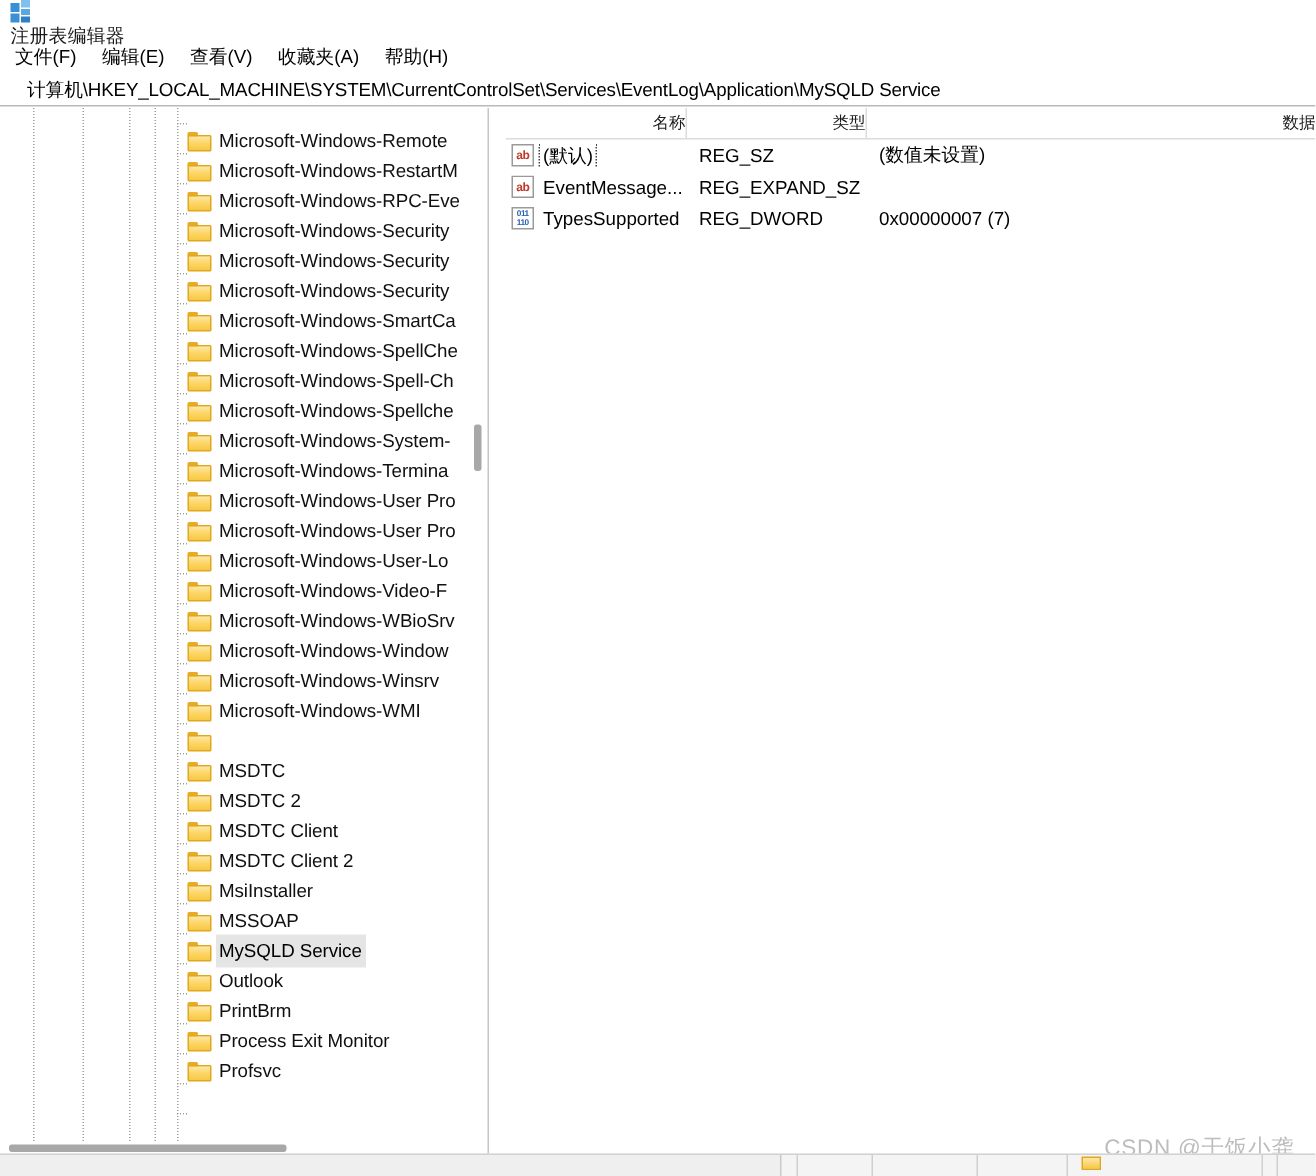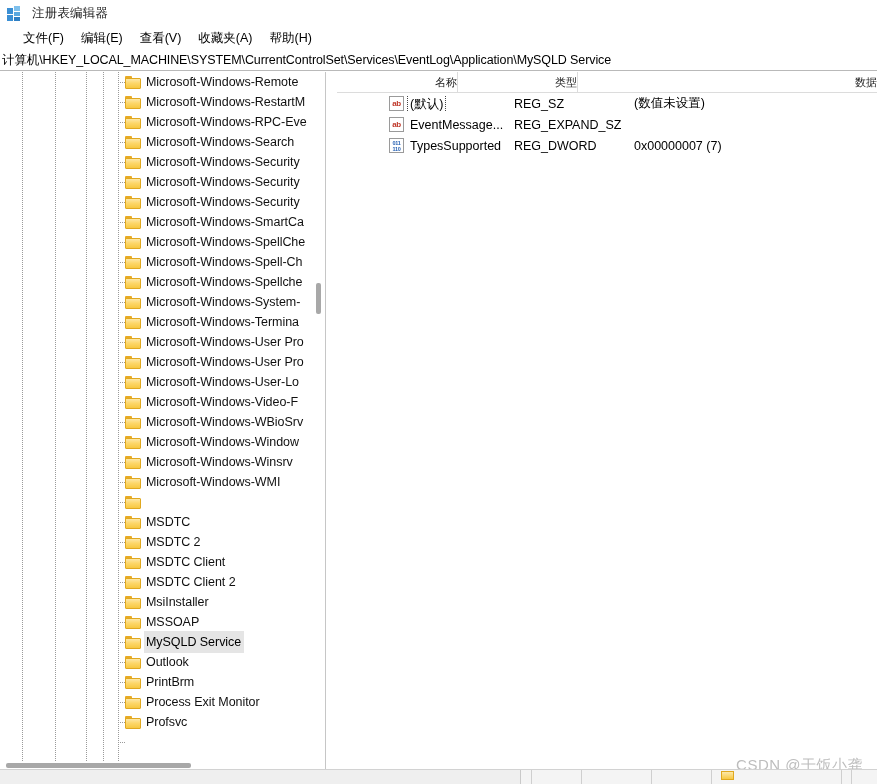--- a/index.html
+++ b/index.html
@@ -16,23 +16,24 @@
     color: #000000;
     position: relative;
     -webkit-font-smoothing: antialiased;
   }
 
   
   .titlebar {
     height: 27px;
     background: #ffffff;
     display: flex;
-    align-items: center;
+    align-items: flex-start;
     padding-left: 7px;
     box-sizing: border-box;
+    flex-direction: column;
   }
   .app-icon {
     width: 16px;
     height: 16px;
     position: relative;
     flex: 0 0 auto;
     margin-right: 9px;
   }
   .app-icon .sq {
     position: absolute;
@@ -43,39 +44,39 @@
     color: #1a1a1a;
     letter-spacing: 0.2px;
   }
 
   
   .menubar {
     height: 23px;
     background: #ffffff;
     display: flex;
     align-items: center;
-    padding-left: 15px;
+    padding-left: 2px;
     box-sizing: border-box;
   }
   .menu-item {
     font-size: 12.5px;
     color: #000000;
     padding: 2px 9px 2px 8px;
     white-space: nowrap;
     cursor: default;
   }
 
   
   .addressbar {
     height: 21px;
     background: #ffffff;
     border-bottom: 1px solid #b9b9b9;
     display: flex;
     align-items: center;
-    padding-left: 2px;
+    padding-left: 18px;
     box-sizing: border-box;
     overflow: hidden;
   }
   .address-text {
     font-size: 12.5px;
     color: #000000;
     white-space: nowrap;
     letter-spacing: -0.1px;
   }
 
@@ -101,21 +102,21 @@
   .tree-clip {
     position: absolute;
     left: 0; top: 0;
     width: 320px;
     height: 690px;
     overflow: hidden;
   }
   .tree-rows {
     position: absolute;
     left: 0;
-    top: 0;
+    top: 12px;
     width: 320px;
   }
   .tree-row {
     position: relative;
     height: 20px;
     display: flex;
     align-items: center;
     white-space: nowrap;
     box-sizing: border-box;
   }
@@ -263,21 +264,20 @@
     white-space: nowrap;
   }
   .vr-name {
     width: 121px;
     flex: 0 0 auto;
     display: flex;
     align-items: center;
     padding-left: 4px;
     box-sizing: border-box;
     overflow: hidden;
-    margin-left: 48px;
   }
   .vr-type {
     width: 120px;
     flex: 0 0 auto;
     font-size: 12.5px;
     padding-left: 8px;
     box-sizing: border-box;
     overflow: hidden;
   }
   .vr-data {
@@ -474,28 +474,20 @@
               <div class="body"></div>
             </div>
             <span class="tree-label">Microsoft-Windows-RPC-Eve</span>
           </div>
           <div class="tree-row">
             <div class="tree-indent"></div>
             <div class="folder-ico">
               <div class="tab"></div>
               <div class="body"></div>
             </div>
-            <span class="tree-label">Microsoft-Windows-Search</span>
-          </div>
-          <div class="tree-row">
-            <div class="tree-indent"></div>
-            <div class="folder-ico">
-              <div class="tab"></div>
-              <div class="body"></div>
-            </div>
             <span class="tree-label">Microsoft-Windows-Security</span>
           </div>
           <div class="tree-row">
             <div class="tree-indent"></div>
             <div class="folder-ico">
               <div class="tab"></div>
               <div class="body"></div>
             </div>
             <span class="tree-label">Microsoft-Windows-Security</span>
           </div>

